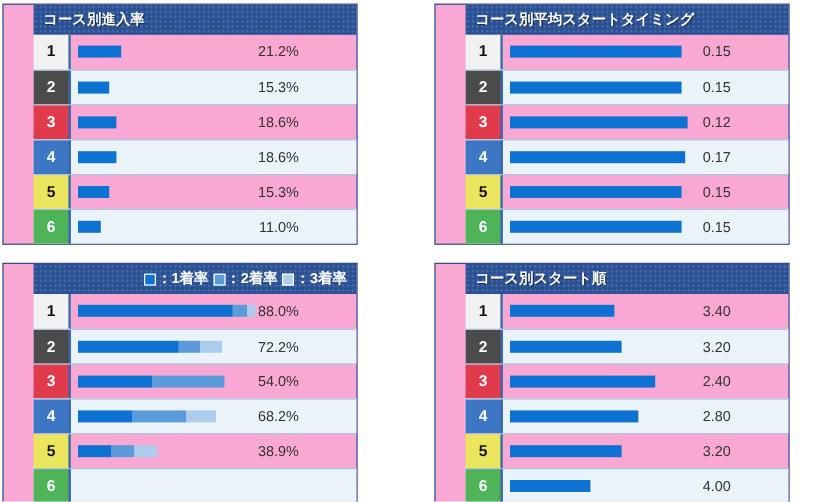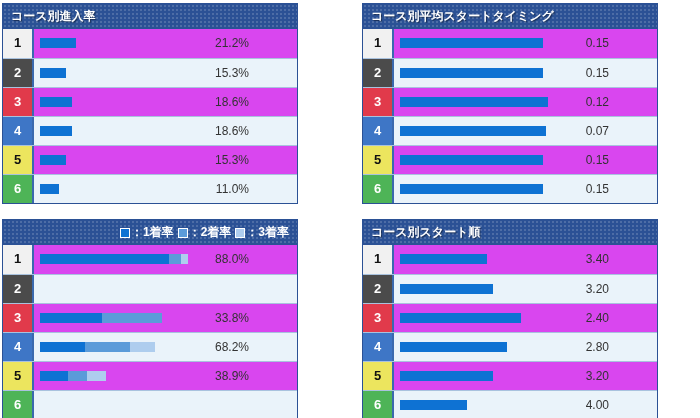--- a/index.html
+++ b/index.html
@@ -7,21 +7,22 @@
   body {
     background: #ffffff;
     font-family: "Liberation Sans", "DejaVu Sans", sans-serif;
     position: relative;
     overflow: hidden;
   }
   .panel {
     position: absolute;
     width: 296px;
     border: 1px solid var(--panel-border, #2b5195);
-    background: #d946ef;
+    background: #f9a8d4;
+    padding-left: 25px;
   }
   #panel-0 { left: 2px;   top: 3px; }
   #panel-1 { left: 362px; top: 3px; }
   #panel-2 { left: 2px;   top: 219px; }
   #panel-3 { left: 362px; top: 219px; }
   .hdr {
     height: 25px;
     background-color: var(--header-bg, #2b5195);
     background-image: radial-gradient(rgba(255,255,255,0.16) 1px, rgba(0,0,0,0) 1px);
     background-size: 4px 4px;
@@ -154,21 +155,21 @@
           </div>
           <span class="value">0.12</span>
         </div>
       </div>
       <div class="row alt">
         <div class="num" style="background: rgb(62, 118, 198); color: rgb(255, 255, 255);">4</div>
         <div class="content">
           <div class="bar-wrap">
             <span class="bar-seg" style="width: 146px; background: rgb(14, 114, 211);"></span>
           </div>
-          <span class="value">0.07</span>
+          <span class="value">0.17</span>
         </div>
       </div>
       <div class="row">
         <div class="num" style="background: rgb(236, 229, 94); color: rgb(17, 17, 17);">5</div>
         <div class="content">
           <div class="bar-wrap">
             <span class="bar-seg" style="width: 143px; background: rgb(14, 114, 211);"></span>
           </div>
           <span class="value">0.15</span>
         </div>
@@ -209,29 +210,37 @@
           <div class="bar-wrap">
             <span class="bar-seg" style="width: 129px; background: rgb(14, 114, 211);"></span>
             <span class="bar-seg" style="width: 12px; background: rgb(91, 155, 217);"></span>
             <span class="bar-seg" style="width: 7px; background: rgb(174, 205, 238);"></span>
           </div>
           <span class="value">88.0%</span>
         </div>
       </div>
       <div class="row alt">
         <div class="num" style="background: rgb(75, 75, 75); color: rgb(255, 255, 255);">2</div>
+        <div class="content">
+          <div class="bar-wrap">
+            <span class="bar-seg" style="width: 84px; background: rgb(14, 114, 211);"></span>
+            <span class="bar-seg" style="width: 18px; background: rgb(91, 155, 217);"></span>
+            <span class="bar-seg" style="width: 18px; background: rgb(174, 205, 238);"></span>
+          </div>
+          <span class="value">72.2%</span>
+        </div>
       </div>
       <div class="row">
         <div class="num" style="background: rgb(225, 58, 75); color: rgb(255, 255, 255);">3</div>
         <div class="content">
           <div class="bar-wrap">
             <span class="bar-seg" style="width: 62px; background: rgb(14, 114, 211);"></span>
             <span class="bar-seg" style="width: 60px; background: rgb(91, 155, 217);"></span>
           </div>
-          <span class="value">33.8%</span>
+          <span class="value">54.0%</span>
         </div>
       </div>
       <div class="row alt">
         <div class="num" style="background: rgb(62, 118, 198); color: rgb(255, 255, 255);">4</div>
         <div class="content">
           <div class="bar-wrap">
             <span class="bar-seg" style="width: 45px; background: rgb(14, 114, 211);"></span>
             <span class="bar-seg" style="width: 45px; background: rgb(91, 155, 217);"></span>
             <span class="bar-seg" style="width: 25px; background: rgb(174, 205, 238);"></span>
           </div>

